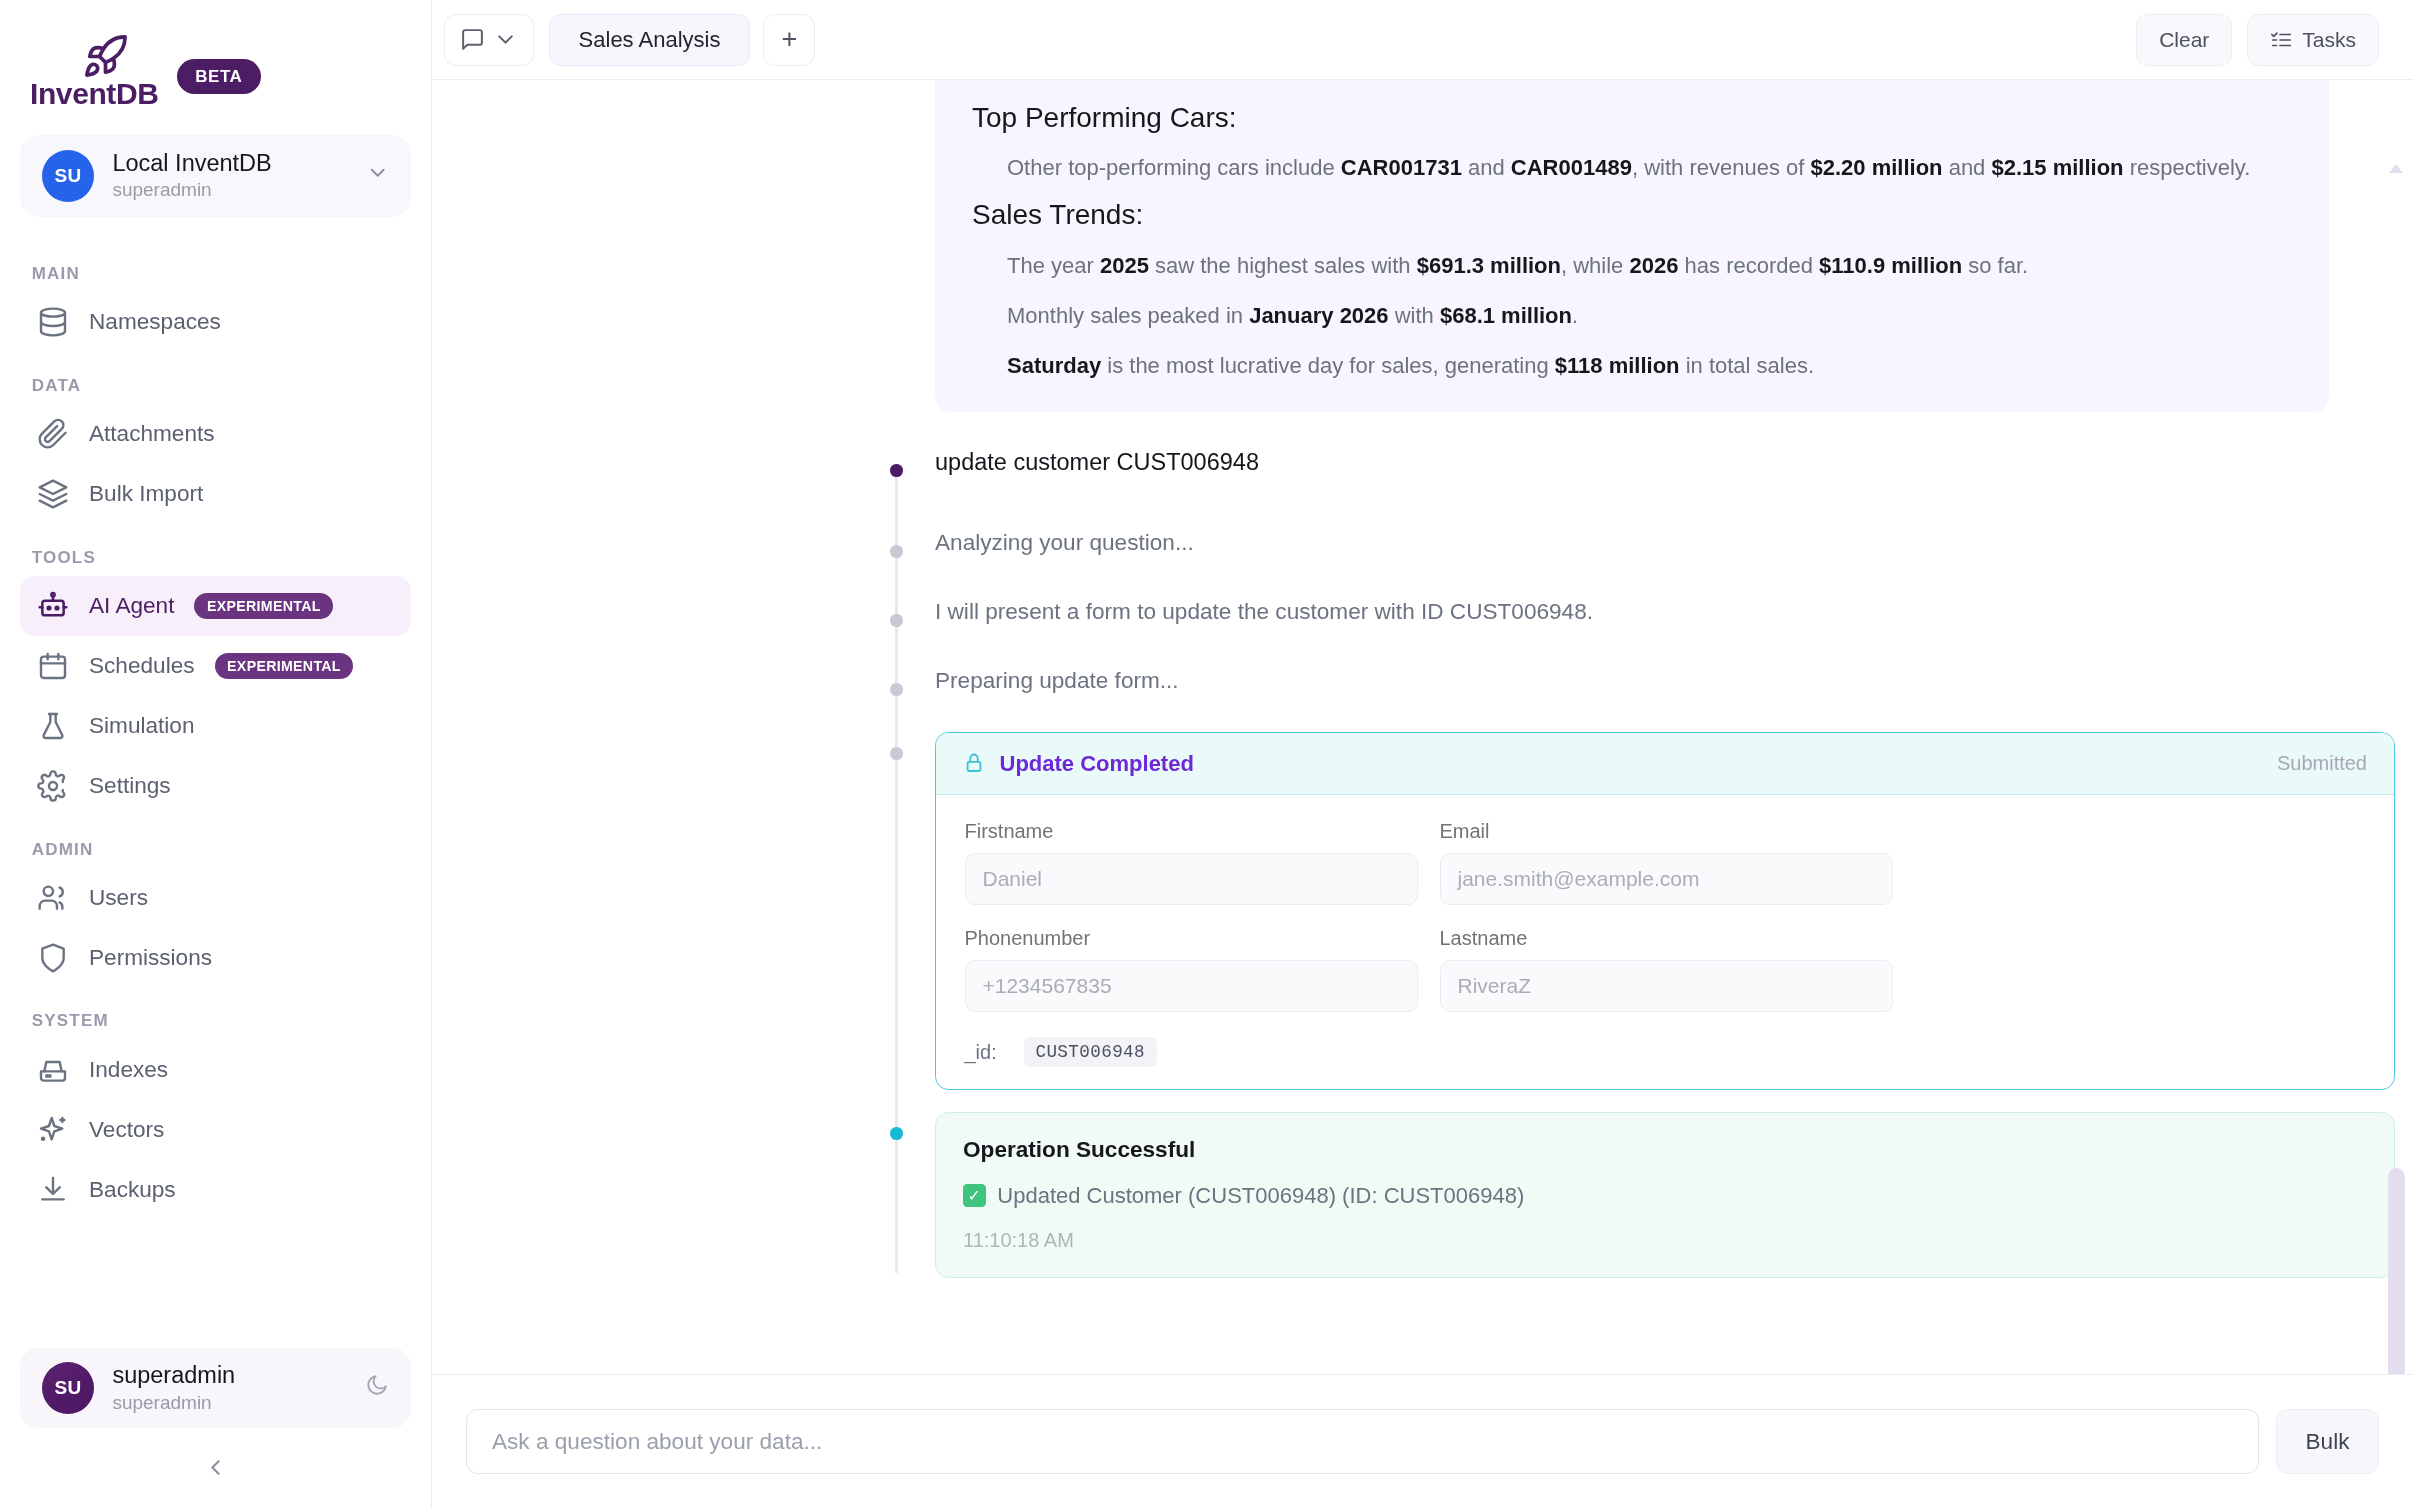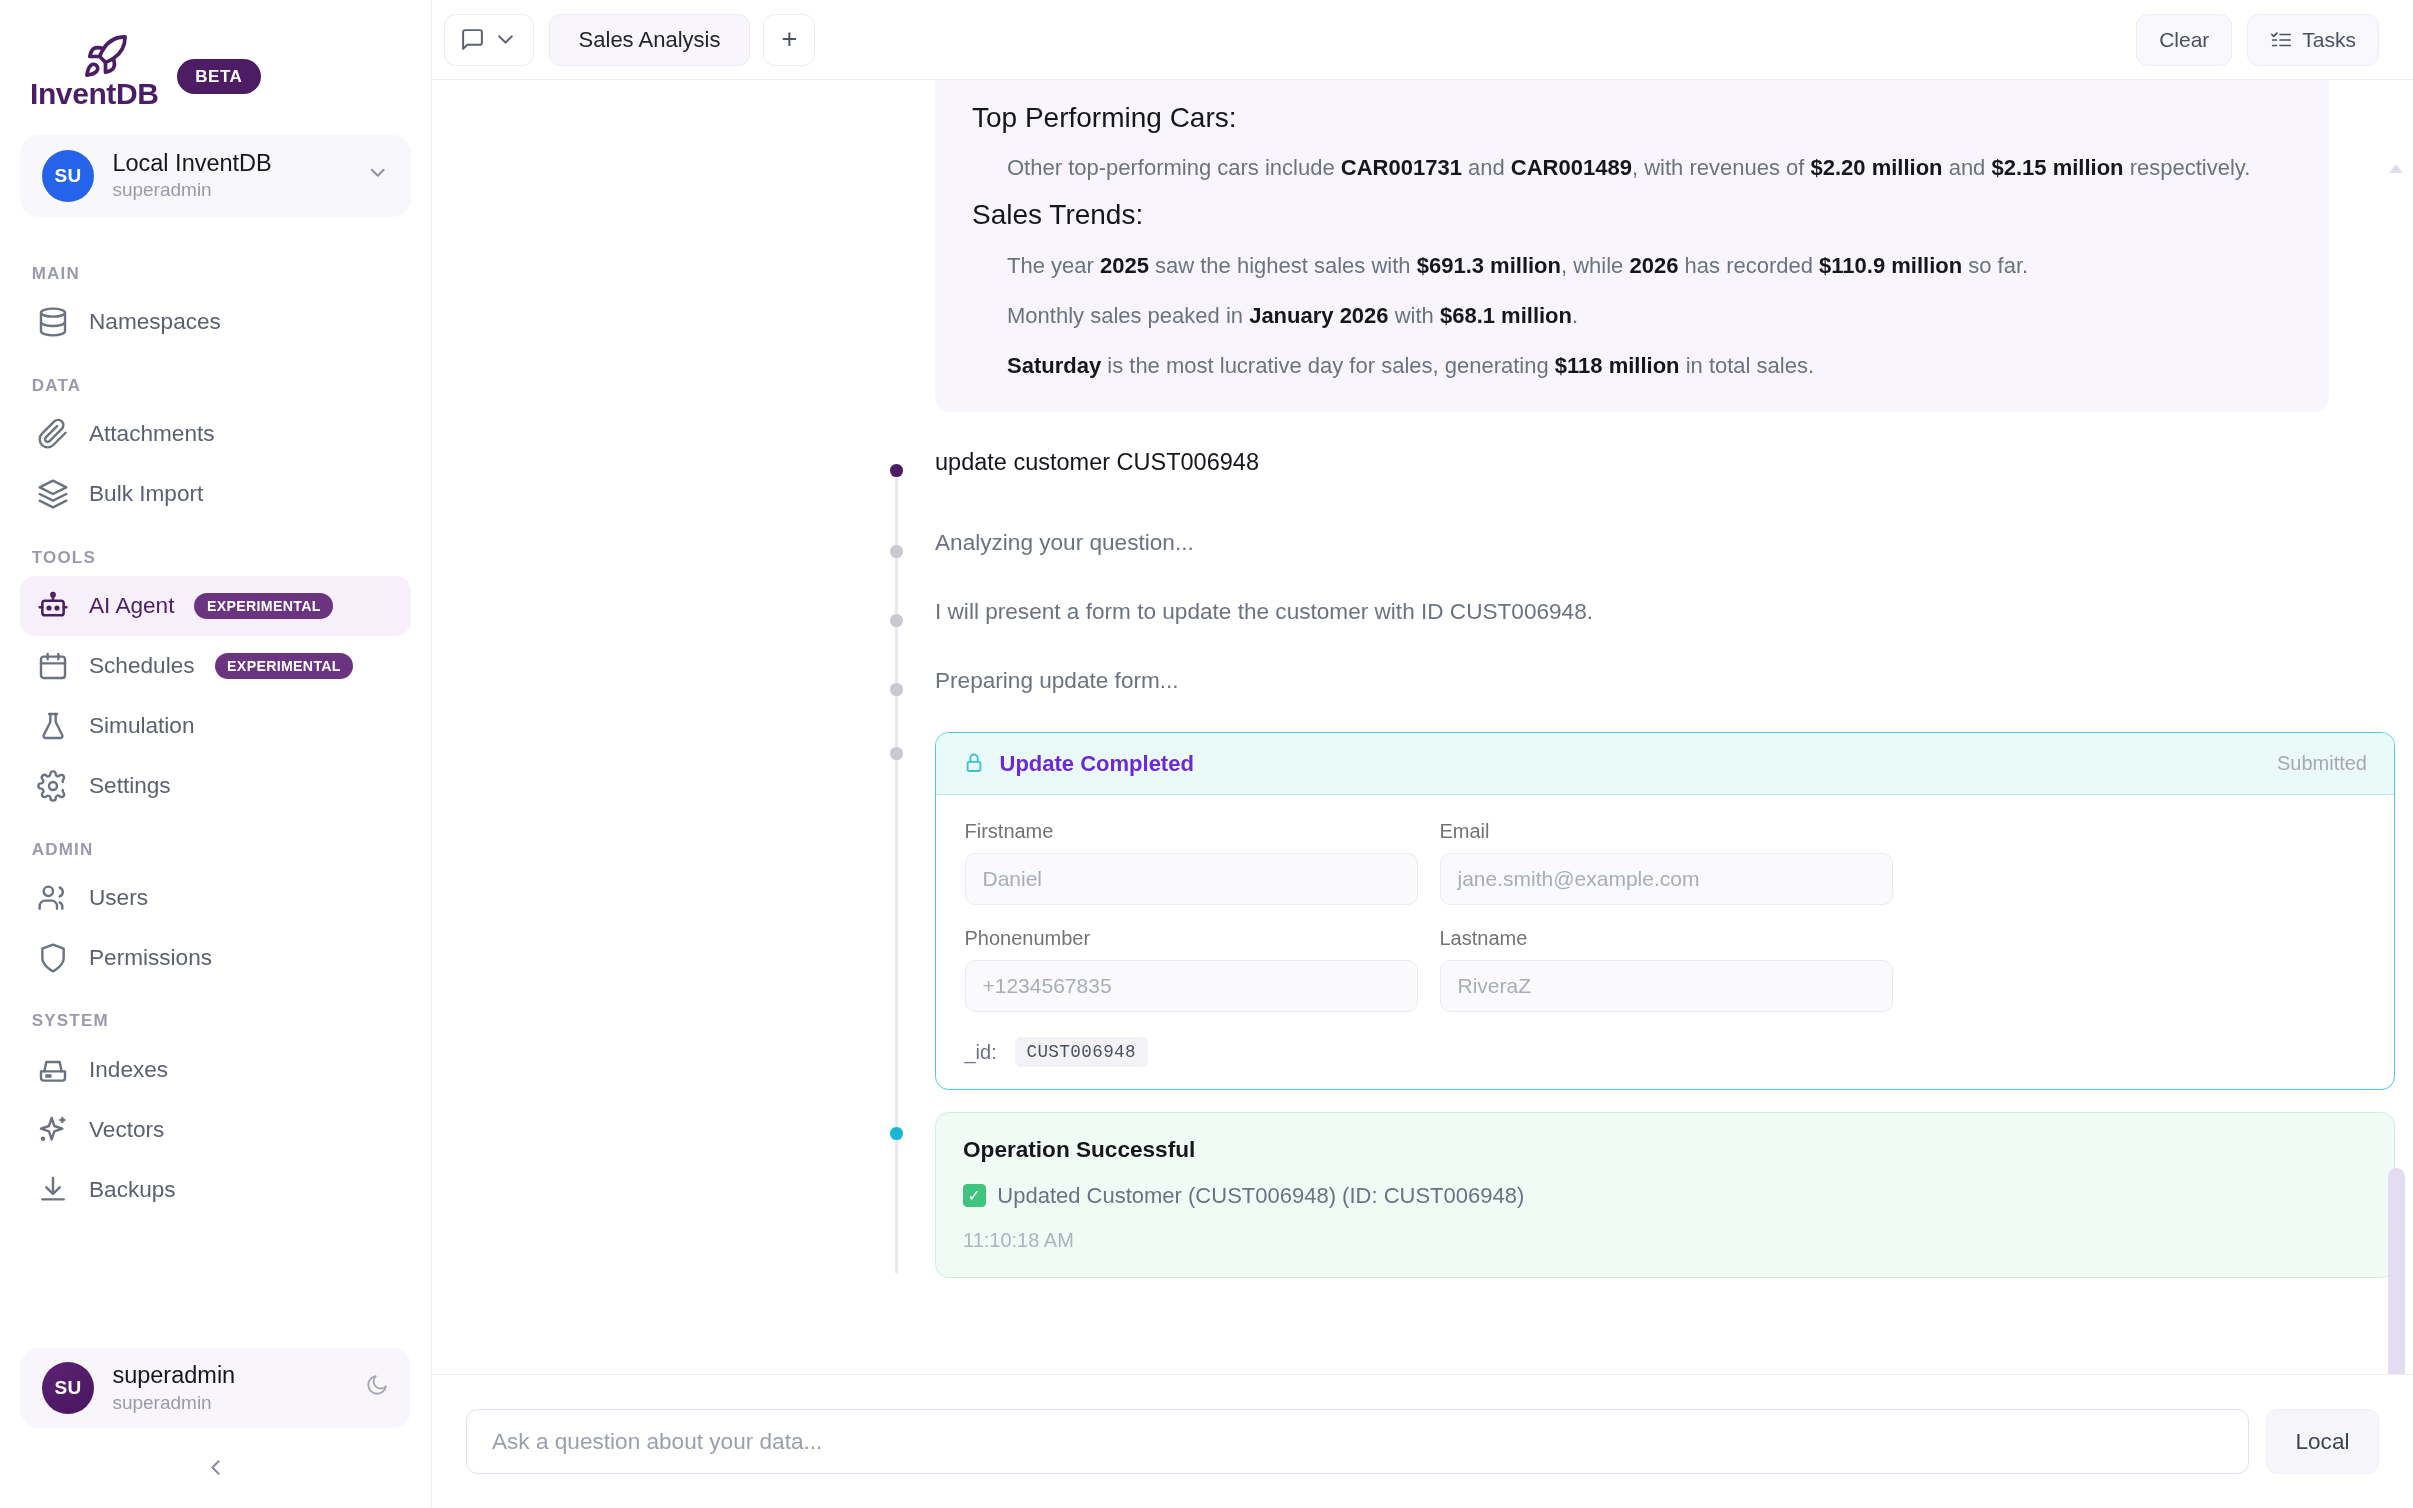--- a/index.html
+++ b/index.html
@@ -171,21 +171,21 @@
   .submitted { margin-left: auto; color: #a7a7b5; font-size: 20px; }
   .form-body { padding: 25px 28.5px 22px 28.5px; }
   .field-grid { display: flex; gap: 22px; flex-wrap: wrap; }
   .field { width: 453px; }
   .field-label { font-size: 20px; color: #737373; margin-bottom: 10px; }
   .field-input {
     height: 52px; border: 1.7px solid #edeaf3; border-radius: 10px;
     background: #fafafc; display: flex; align-items: center;
     padding: 0 17px; font-size: 21px; color: #a9adb8;
   }
-  .idrow { display: flex; align-items: center; gap: 18px; margin-top: 25px; }
+  .idrow { display: flex; align-items: center; gap: 27px; margin-top: 25px; }
   .idlabel { font-size: 20px; color: #6b7280; }
   .idchip {
     background: #f3f3f7; border-radius: 6.7px; padding: 5px 11.7px;
     font-family: "Liberation Mono", monospace; font-size: 17.6px; color: #4b5160;
     letter-spacing: 0.4px;
   }
 
   .op-card {
     border: 1.7px solid #cfeee0; border-radius: 13.4px;
     background: #f1fbf6; width: 1460px;
@@ -557,17 +557,17 @@
 
       <div class="sb-track">
         <div class="sb-arrow-up"></div>
         <div class="sb-thumb"></div>
         <div class="sb-arrow-dn"></div>
       </div>
     </div>
 
     <footer class="composer">
       <div class="composer-input">Ask a question about your data...</div>
-      <div class="send-btn">Local</div>
+      <div class="send-btn">Bulk</div>
     </footer>
   </section>
 </div>
 
 
 </body></html>

